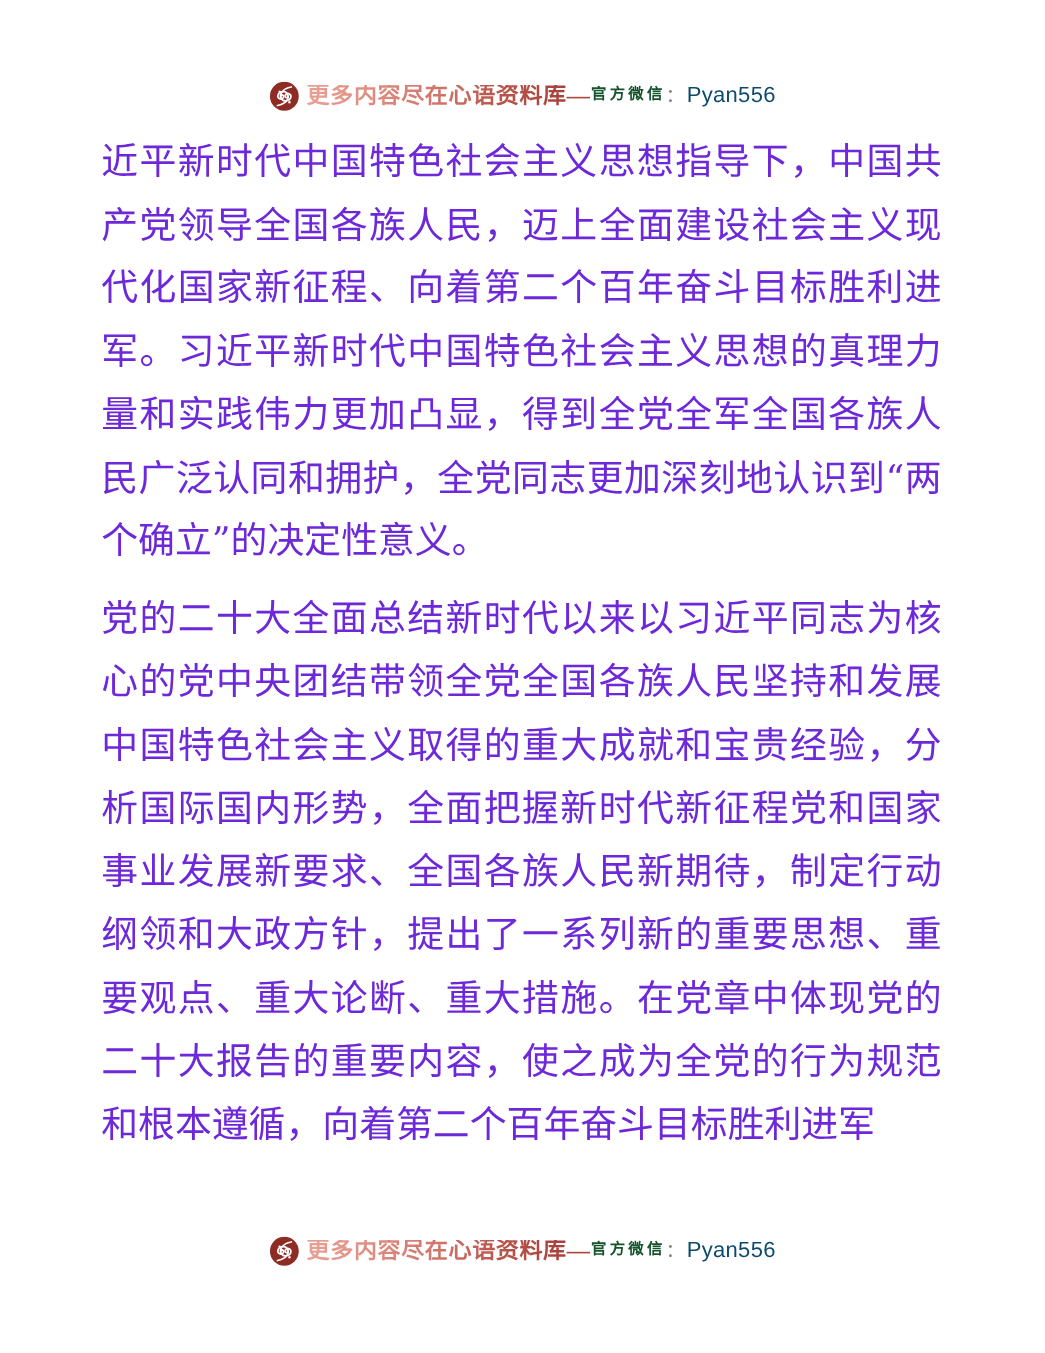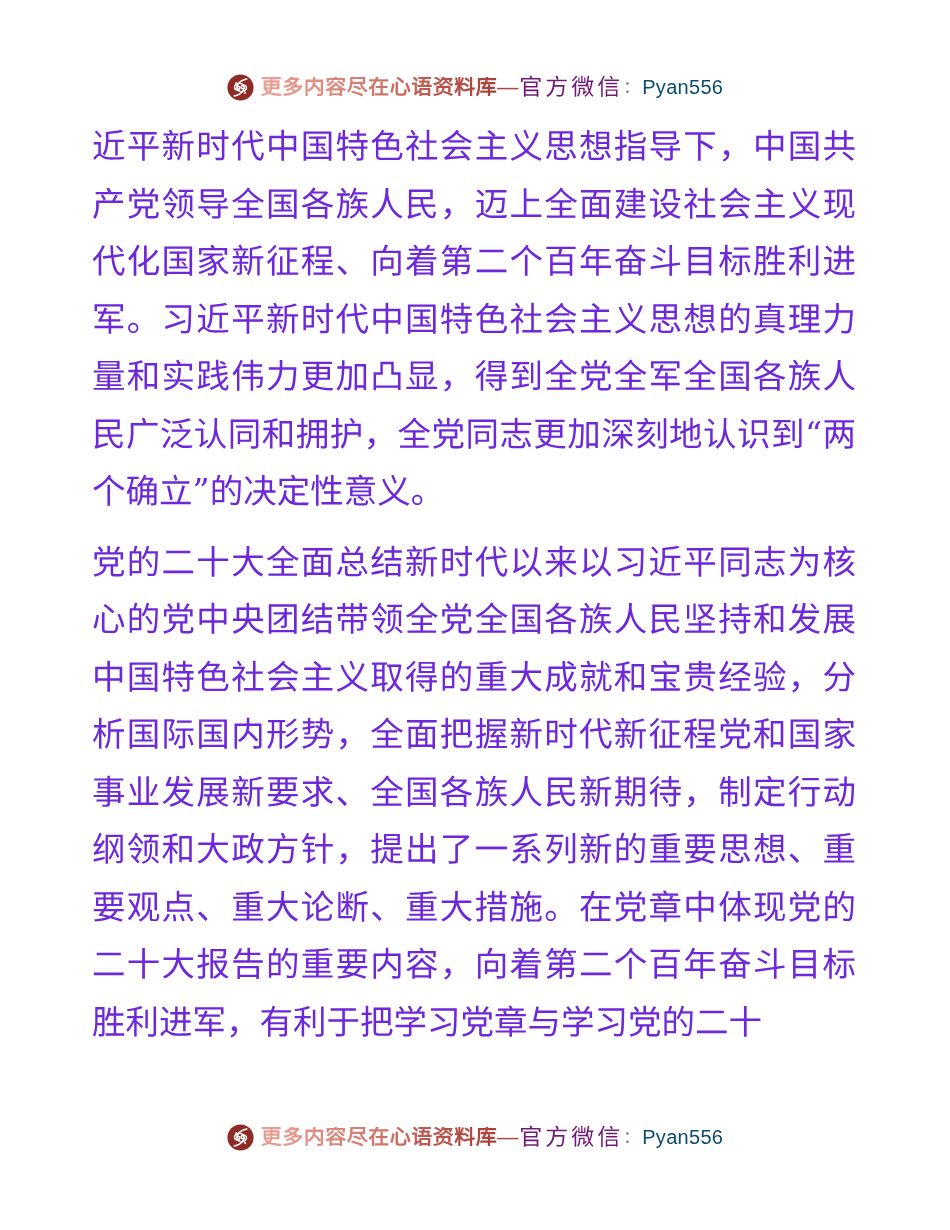--- a/index.html
+++ b/index.html
@@ -63,23 +63,23 @@
   }
   .wm-dash {
     font-family: "Liberation Serif", "DejaVu Serif", serif;
     font-weight: bold;
     font-size: 21px;
     color: #ab4840;
     line-height: 1;
   }
   .wm-cn2 {
     font-family: "Liberation Serif", "DejaVu Serif", serif;
-    font-weight: normal;
-    font-size: 23px;
-    color: #701a75;
+    font-weight: bold;
+    font-size: 14px;
+    color: #14532d;
     letter-spacing: 3px;
     line-height: 1;
     white-space: nowrap;
     padding-left: 1px;
   }
   .wm-colon {
     font-family: "Liberation Sans", sans-serif;
     font-size: 17px;
     color: #8a7f74;
     line-height: 1;
@@ -132,21 +132,21 @@
     </span>
     <span class="wm-cn">更多内容尽在心语资料库</span>
     <span class="wm-dash">—</span>
     <span class="wm-cn2">官方微信</span>
     <span class="wm-colon">：</span>
     <span class="wm-id">Pyan556</span>
   </div>
 
   <div class="doc-body">
     <p class="para">近平新时代中国特色社会主义思想指导下，中国共产党领导全国各族人民，迈上全面建设社会主义现代化国家新征程、向着第二个百年奋斗目标胜利进军。习近平新时代中国特色社会主义思想的真理力量和实践伟力更加凸显，得到全党全军全国各族人民广泛认同和拥护，全党同志更加深刻地认识到“两个确立”的决定性意义。</p>
-    <p class="para"> 党的二十大全面总结新时代以来以习近平同志为核心的党中央团结带领全党全国各族人民坚持和发展中国特色社会主义取得的重大成就和宝贵经验，分析国际国内形势，全面把握新时代新征程党和国家事业发展新要求、全国各族人民新期待，制定行动纲领和大政方针，提出了一系列新的重要思想、重要观点、重大论断、重大措施。在党章中体现党的二十大报告的重要内容，向着第二个百年奋斗目标胜利进军，有利于把学习党章与学习党的二十</p>
+    <p class="para"> 党的二十大全面总结新时代以来以习近平同志为核心的党中央团结带领全党全国各族人民坚持和发展中国特色社会主义取得的重大成就和宝贵经验，分析国际国内形势，全面把握新时代新征程党和国家事业发展新要求、全国各族人民新期待，制定行动纲领和大政方针，提出了一系列新的重要思想、重要观点、重大论断、重大措施。在党章中体现党的二十大报告的重要内容，使之成为全党的行为规范和根本遵循，向着第二个百年奋斗目标胜利进军</p>
   </div>
 
   <div class="watermark watermark-bottom">
     <span class="wm-logo">
       <svg viewBox="0 0 64 64" xmlns="http://www.w3.org/2000/svg" aria-hidden="true">
         <circle cx="32" cy="32" r="31" fill="#8e2b24"></circle>
         <path d="M47 12 C26 16 20 30 26 38 C31 45 44 42 46 34 C47.5 27.5 40 24 35.5 27.5 C32 30.2 33.5 35.5 37.5 35 C40.5 34.6 41 31 38.8 30.2" fill="none" stroke="#ffffff" stroke-width="3.6" stroke-linecap="round"></path>
         <path d="M17 52 C38 48 44 34 38 26 C33 19 20 22 18 30 C16.5 36.5 24 40 28.5 36.5 C32 33.8 30.5 28.5 26.5 29 C23.5 29.4 23 33 25.2 33.8" fill="none" stroke="#ffffff" stroke-width="3.6" stroke-linecap="round"></path>
         <circle cx="22" cy="22" r="2.6" fill="#ffffff"></circle>
         <circle cx="43" cy="45" r="2.6" fill="#ffffff"></circle>

